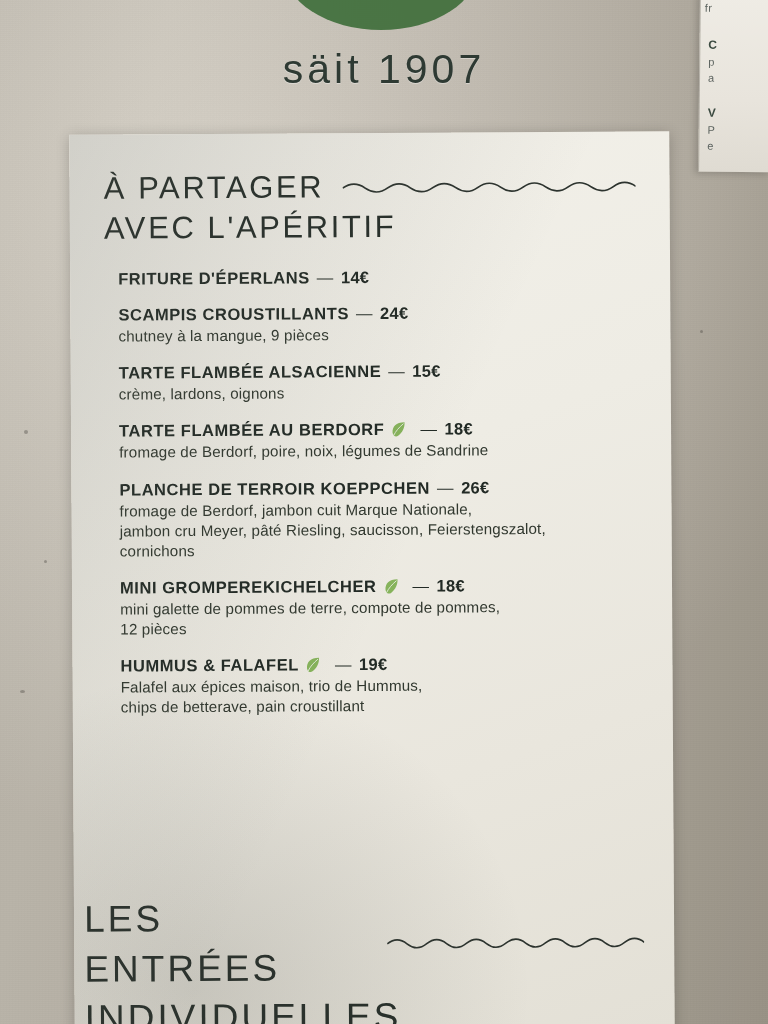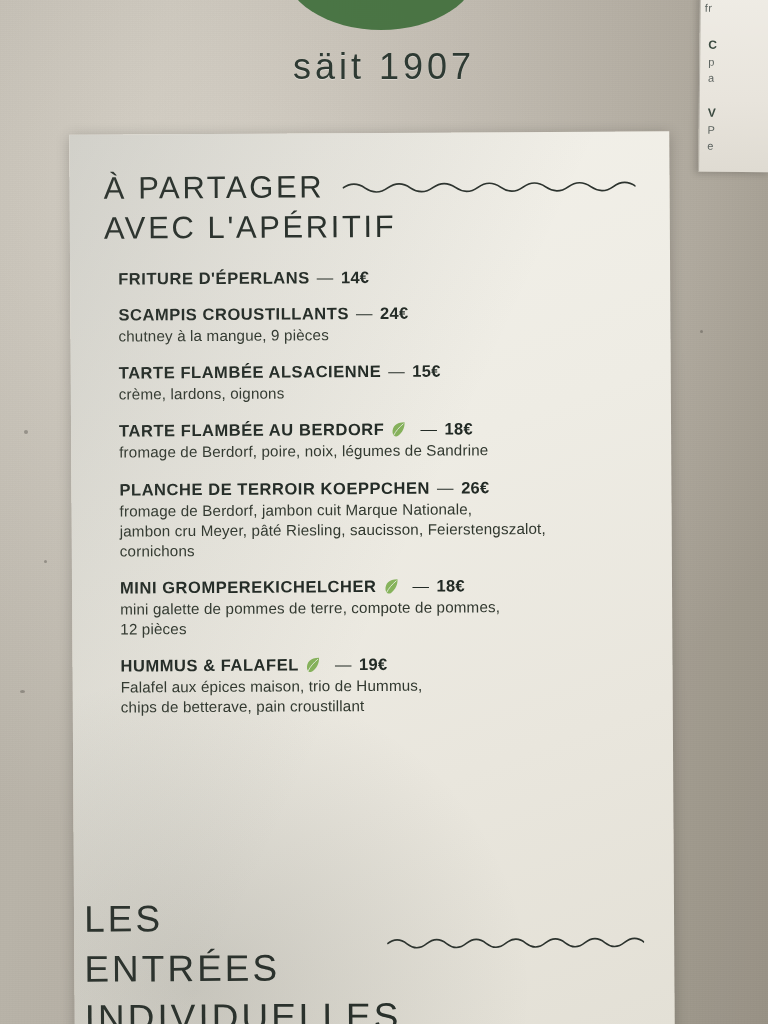--- a/index.html
+++ b/index.html
@@ -71,21 +71,21 @@
     border-radius: 0 0 120px 120px / 0 0 78px 78px;
     opacity: .95;
     filter: blur(0.3px);
   }
   #brand {
     position: absolute;
     left: 0;
     right: 0;
     top: 46px;
     text-align: center;
-    font-size: 36px;
+    font-size: 41px;
     letter-spacing: 4px;
     color: #2e3a33;
     font-family: "Liberation Sans", sans-serif;
     font-weight: 400;
     text-shadow: 0 1px 0 rgba(255,255,255,0.35);
   }
 
   
   #card {
     position: absolute;

